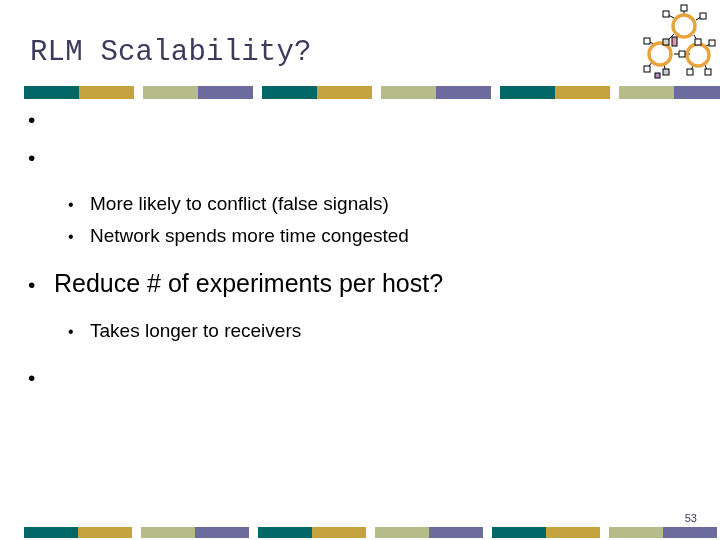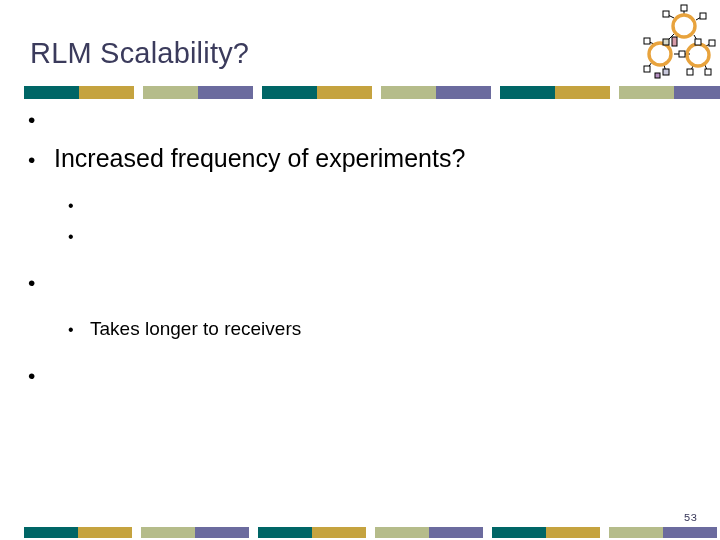--- a/index.html
+++ b/index.html
@@ -24,21 +24,21 @@
   }
 
   
   #slide-title {
     position: absolute;
     left: 30px;
     top: 36px;
     font-size: 29px;
     line-height: 34px;
     color: #3b3b5c;
-    font-family: Liberation Sans, sans-serif;
+    font-family: Liberation Mono, monospace;
     letter-spacing: 0.2px;
     white-space: nowrap;
   }
 
   
   .deco-bar {
     position: absolute;
     display: flex;
     height: 13px;
   }
@@ -120,21 +120,21 @@
   .gap-c { height: 11px; }
   .gap-d { height: 12px; }
 
   
   #page-number {
     position: absolute;
     right: 23px;
     top: 512px;
     font-size: 11px;
     color: #3b3b5c;
-    font-family: Liberation Mono, monospace;
+    font-family: Liberation Sans, sans-serif;
     padding-left: 20px;
   }
 </style>
 </head>
 <body>
 
 <div id="slide">
 
   <div id="slide-title">RLM Scalability?</div>
 
@@ -212,37 +212,39 @@
   </div>
 
   <div id="body-content">
 
     <div class="bullet-l1">
       <span class="bullet-mark">•</span>
     </div>
 
     <div class="bullet-l1">
       <span class="bullet-mark">•</span>
-      <span class="bullet-text">Increased frequency of experiments?</span>
     </div>
 
     <div class="gap-a"></div>
 
     <div class="bullet-l2">
       <span class="bullet-mark">•</span>
+      <span class="bullet-text">More likely to conflict (false signals)</span>
     </div>
 
     <div class="bullet-l2">
       <span class="bullet-mark">•</span>
+      <span class="bullet-text">Network spends more time congested</span>
     </div>
 
     <div class="gap-b"></div>
 
     <div class="bullet-l1">
       <span class="bullet-mark">•</span>
+      <span class="bullet-text">Reduce # of experiments per host?</span>
     </div>
 
     <div class="gap-c"></div>
 
     <div class="bullet-l2">
       <span class="bullet-mark">•</span>
       <span class="bullet-text">Takes longer to receivers</span>
     </div>
 
     <div class="gap-d"></div>

